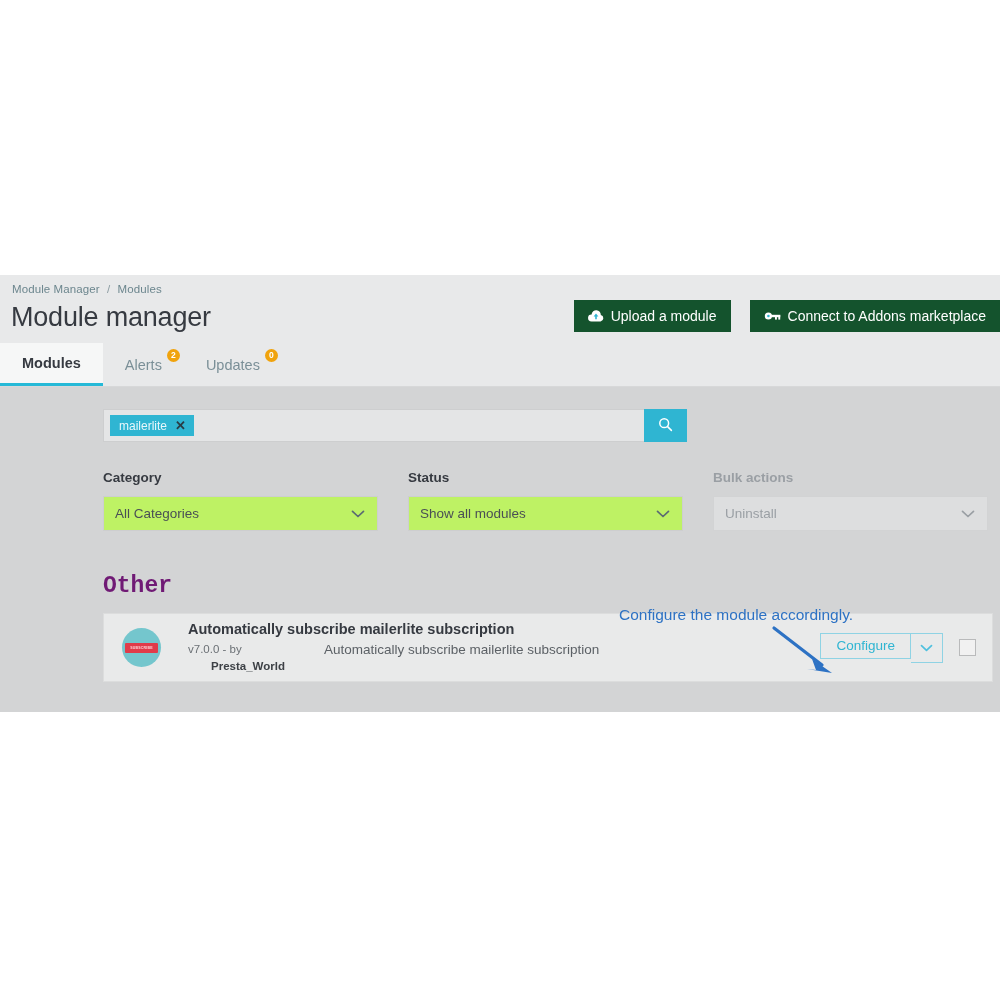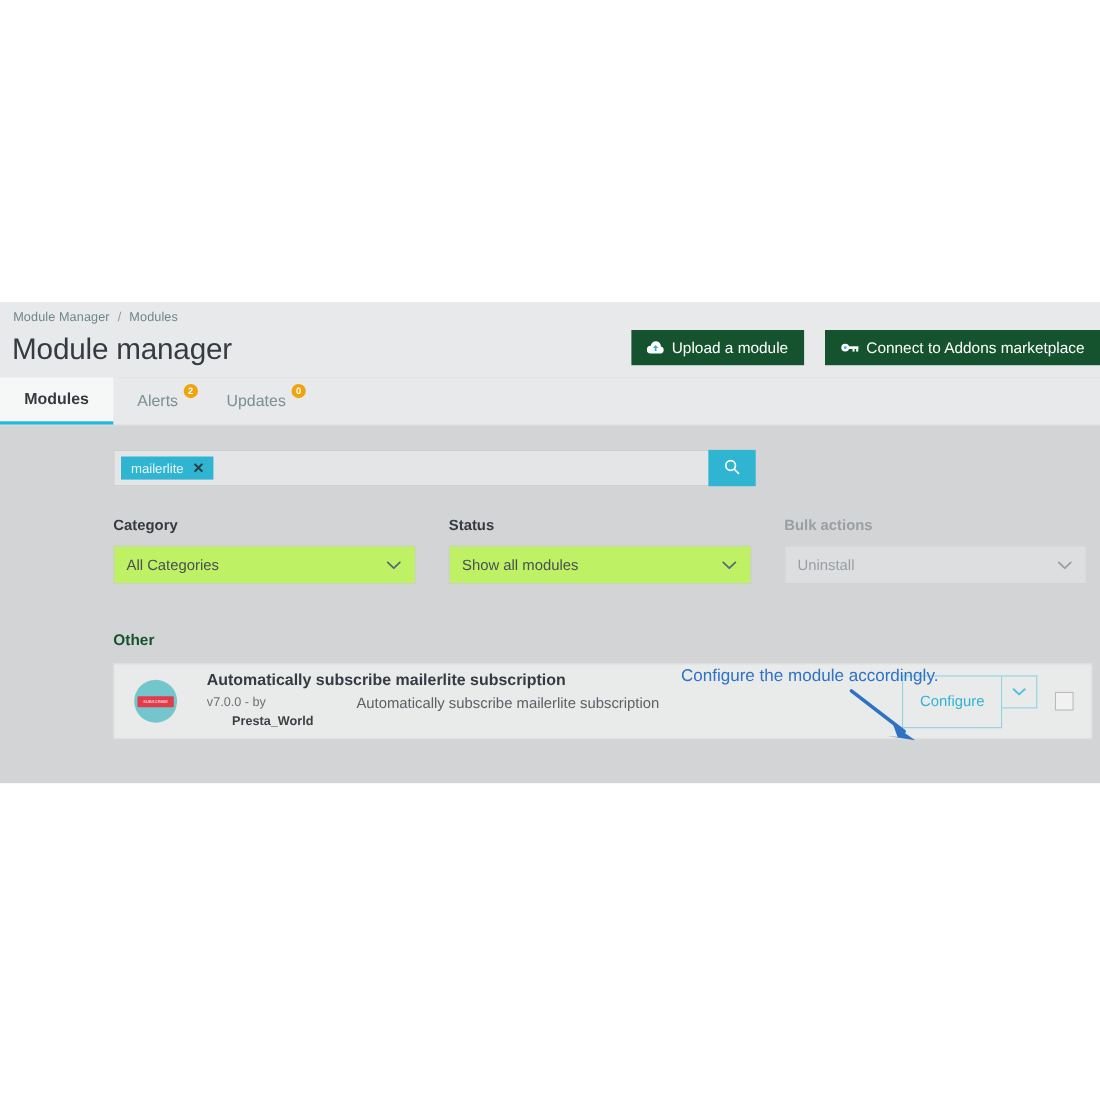--- a/index.html
+++ b/index.html
@@ -184,23 +184,24 @@
   }
   .select .caret {
     position: absolute;
     right: 12px;
     top: 50%;
     transform: translateY(-50%);
   }
 
   .section-title {
     margin: 42px 0 14px 103px;
-    font-size: 14px;
-    font-weight: bold;
-    color: #14532d;
+    font-size: 23px;
+    font-weight: bold;
+    color: #701a75;
+    font-family: Liberation Mono, monospace;
   }
 
   .module-card {
     margin-left: 103px;
     width: 890px;
     background: #e9eaea;
     border: 1px solid #dcdddd;
     height: 69px;
     display: flex;
     align-items: center;
@@ -256,21 +257,21 @@
     gap: 16px;
     flex: none;
   }
   .configure-group { display: flex; }
   .btn-configure {
     background: transparent;
     border: 1px solid #8fd3e4;
     color: #2fb5d2;
     font-size: 13.5px;
     font-family: "Liberation Sans", sans-serif;
-    height: 48px;
+    height: 26px;
     padding: 0 15px;
     cursor: pointer;
   }
   .btn-caret {
     background: transparent;
     border: 1px solid #8fd3e4;
     border-left: none;
     width: 32px;
     height: 30px;
     display: flex;

